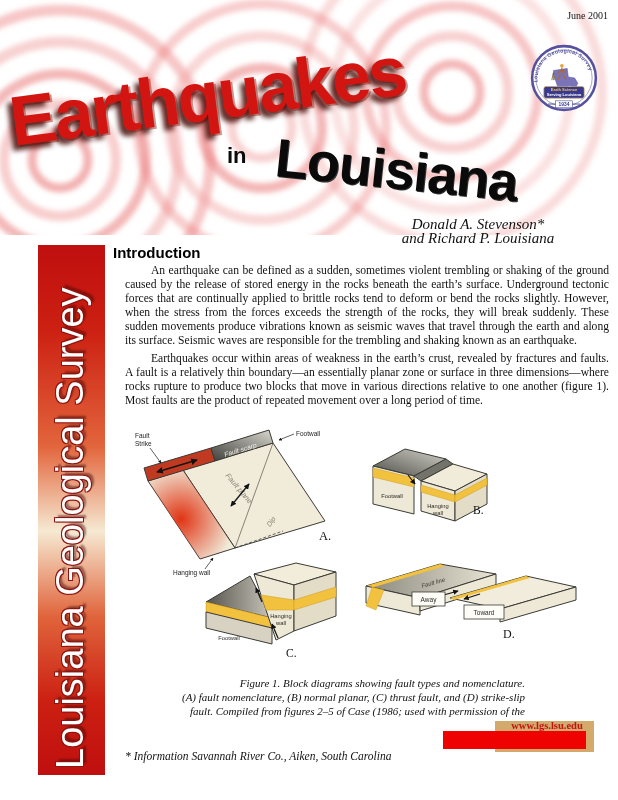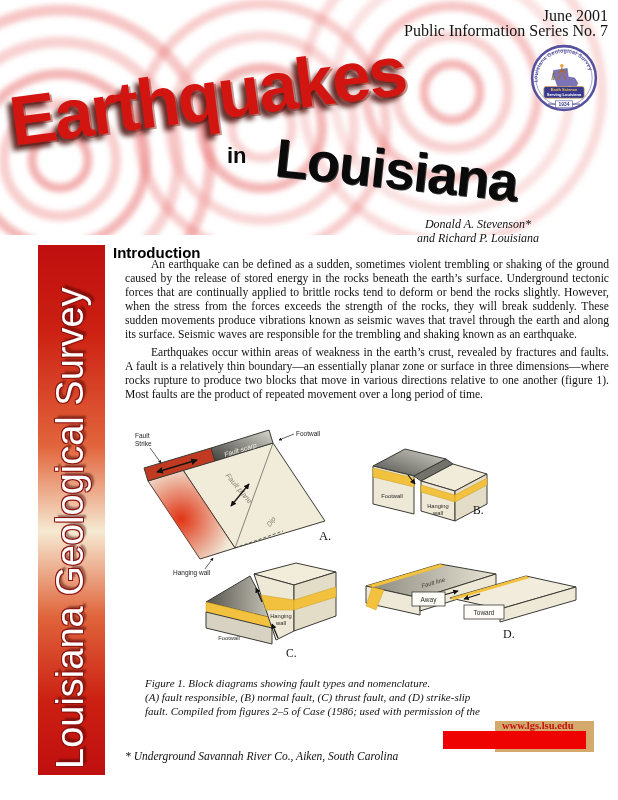--- a/index.html
+++ b/index.html
@@ -1,55 +1,55 @@
 <!DOCTYPE html>
 <html><head>
 <meta charset="utf-8">
 <style>
   html,body{margin:0;padding:0;background:#777;}
   .page{position:relative;width:618px;height:800px;background:#fff;overflow:hidden;
         font-family:"Liberation Serif",serif;color:#111;}
   
   .ripples{position:absolute;left:0;top:0;pointer-events:none;}
-  .issue-info{position:absolute;top:8px;right:10px;text-align:right;font-size:16px;line-height:15px;color:#141414;}
+  .issue-info{position:absolute;top:8px;right:10px;text-align:right;font-size:10px;line-height:15px;color:#141414;}
   .title-main{position:absolute;left:10px;top:82px;width:470px;
       font-family:"Liberation Sans",sans-serif;font-weight:bold;font-size:70px;letter-spacing:-2px;
       color:#d31512;transform:rotate(-7.5deg);transform-origin:0 50%;
       text-shadow:-5px 5px 5px rgba(72,10,6,.85),2px 2px 0 rgba(140,25,12,.45);}
   .title-in{position:absolute;left:227px;top:143px;font-family:"Liberation Sans",sans-serif;
       font-weight:bold;font-size:22px;color:#0a0a0a;}
   .title-louisiana{position:absolute;left:279px;top:126px;font-family:"Liberation Sans",sans-serif;
       font-weight:bold;font-size:54px;letter-spacing:-1px;color:#0a0a0a;
       transform:rotate(6deg);transform-origin:0 0;text-shadow:1px 1px 0 #333;}
   .logo{position:absolute;left:530px;top:44px;}
   .authors{position:absolute;left:388px;top:217px;width:180px;text-align:center;
-      font-style:italic;font-size:12px;line-height:14px;}
+      font-style:italic;font-size:15px;line-height:14px;}
   
   .sidebar{position:absolute;left:38px;top:245px;width:67px;height:530px;
       background:linear-gradient(180deg,#bf0f0f 0%,#cc2012 16%,#e2653c 38%,#f6e9d2 54%,#e0653c 70%,#cc2012 86%,#bf0f0f 100%);}
   .sidebar-text{position:absolute;left:67px;bottom:0;width:530px;height:67px;
       transform-origin:0 100%;transform:rotate(-90deg);
       font-family:"Liberation Sans",sans-serif;font-size:38px;line-height:64px;padding-left:6px;
       color:#fff;white-space:nowrap;
       text-shadow:1px 1px 0 #8c1410,-1px -1px 0 #8c1410,1px -1px 0 #8c1410,-1px 1px 0 #8c1410,3px 3px 2px rgba(60,5,5,.5);}
   
   .section-heading{position:absolute;left:113px;top:244px;margin:0;
       font-family:"Liberation Sans",sans-serif;font-size:15px;font-weight:bold;color:#000;}
-  .content{position:absolute;left:125px;top:258px;width:484px;font-size:11.6px;line-height:14px;
+  .content{position:absolute;left:125px;top:264px;width:484px;font-size:11.6px;line-height:14px;
       text-align:justify;}
   .content p{margin:0 0 4px 0;text-indent:26px;}
   
   .diagram{position:absolute;}
   .fig-caption{position:absolute;left:145px;top:676px;width:380px;
-      font-style:italic;font-size:11px;line-height:14px;color:#101010;}
+      font-style:italic;font-size:11px;line-height:14px;color:#101010;text-align:right;}
   .footnote{position:absolute;left:125px;top:750px;font-style:italic;font-size:11.5px;color:#101010;}
   
   .tan-box{position:absolute;left:495px;top:721px;width:99px;height:31px;background:#d4a96c;}
   .red-bar{position:absolute;left:443px;top:731px;width:143px;height:18px;background:#ee0202;}
-  .url-text{position:absolute;left:502px;top:720px;width:90px;
+  .url-text{position:absolute;left:502px;top:720px;width:90px;text-align:center;
       font-size:10.5px;font-weight:bold;color:#c41111;}
   svg text{font-family:"Liberation Sans",sans-serif;}
   svg .serif{font-family:"Liberation Serif",serif;}
 </style>
 </head>
 <body>
 
 <div class="page">
 
   <svg class="ripples" width="618" height="235" viewBox="0 0 618 235">
@@ -75,21 +75,20 @@
       <circle cx="452" cy="92" r="28" stroke="#ea7272" stroke-width="9" opacity=".5"></circle>
       <circle cx="452" cy="92" r="56" stroke="#f2a5a5" stroke-width="10" opacity=".5"></circle>
       <circle cx="452" cy="92" r="86" stroke="#ea7272" stroke-width="10" opacity=".4"></circle>
       <circle cx="452" cy="92" r="118" stroke="#f2a5a5" stroke-width="10" opacity=".32"></circle>
       <circle cx="452" cy="92" r="150" stroke="#ea7272" stroke-width="10" opacity=".25"></circle>
     </g>
   </svg>
 
   <div class="issue-info">
     <div>June 2001</div>
-    <div>Public Information Series No. 7</div>
   </div>
 
   <div class="title-main">Earthquakes</div>
   <div class="title-in">in</div>
   <div class="title-louisiana">Louisiana</div>
 
   <svg class="logo" width="68" height="68" viewBox="0 0 64 64">
     <circle cx="32" cy="32" r="30" fill="#ffffff" stroke="#55519e" stroke-width="2.4"></circle>
     <circle cx="32" cy="32" r="26.5" fill="none" stroke="#55519e" stroke-width="0.5"></circle>
     <defs>
@@ -239,23 +238,23 @@
     <text transform="translate(62,30) rotate(-16)" font-size="6" font-style="italic" fill="#3b3b33">Fault line</text>
     <rect x="52" y="34" width="33" height="14" fill="#fdfcf7" stroke="#3a3a35" stroke-width=".8"></rect>
     <text x="68.5" y="43.5" text-anchor="middle" font-size="6.5" fill="#2b2b28">Away</text>
     <rect x="104" y="47" width="40" height="14" fill="#fdfcf7" stroke="#3a3a35" stroke-width=".8"></rect>
     <text x="124" y="56.5" text-anchor="middle" font-size="6.5" fill="#2b2b28">Toward</text>
     <text class="serif" x="143" y="80" font-size="12" fill="#111">D.</text>
   </svg>
 
   <div class="fig-caption">
     <div>Figure 1. Block diagrams showing fault types and nomenclature.</div>
-    <div>(A) fault responsible, (B) normal fault, (C) thrust fault, and (D) strike-slip</div>
+    <div>(A) fault nomenclature, (B) normal planar, (C) thrust fault, and (D) strike-slip</div>
     <div>fault. Compiled from figures 2–5 of Case (1986; used with permission of the</div>
   </div>
 
-  <div class="footnote">* Underground Savannah River Co., Aiken, South Carolina</div>
+  <div class="footnote">* Information Savannah River Co., Aiken, South Carolina</div>
 
   <div class="tan-box"></div>
   <div class="red-bar"></div>
   <div class="url-text">www.lgs.lsu.edu</div>
 
 </div>
 
 </body></html>

